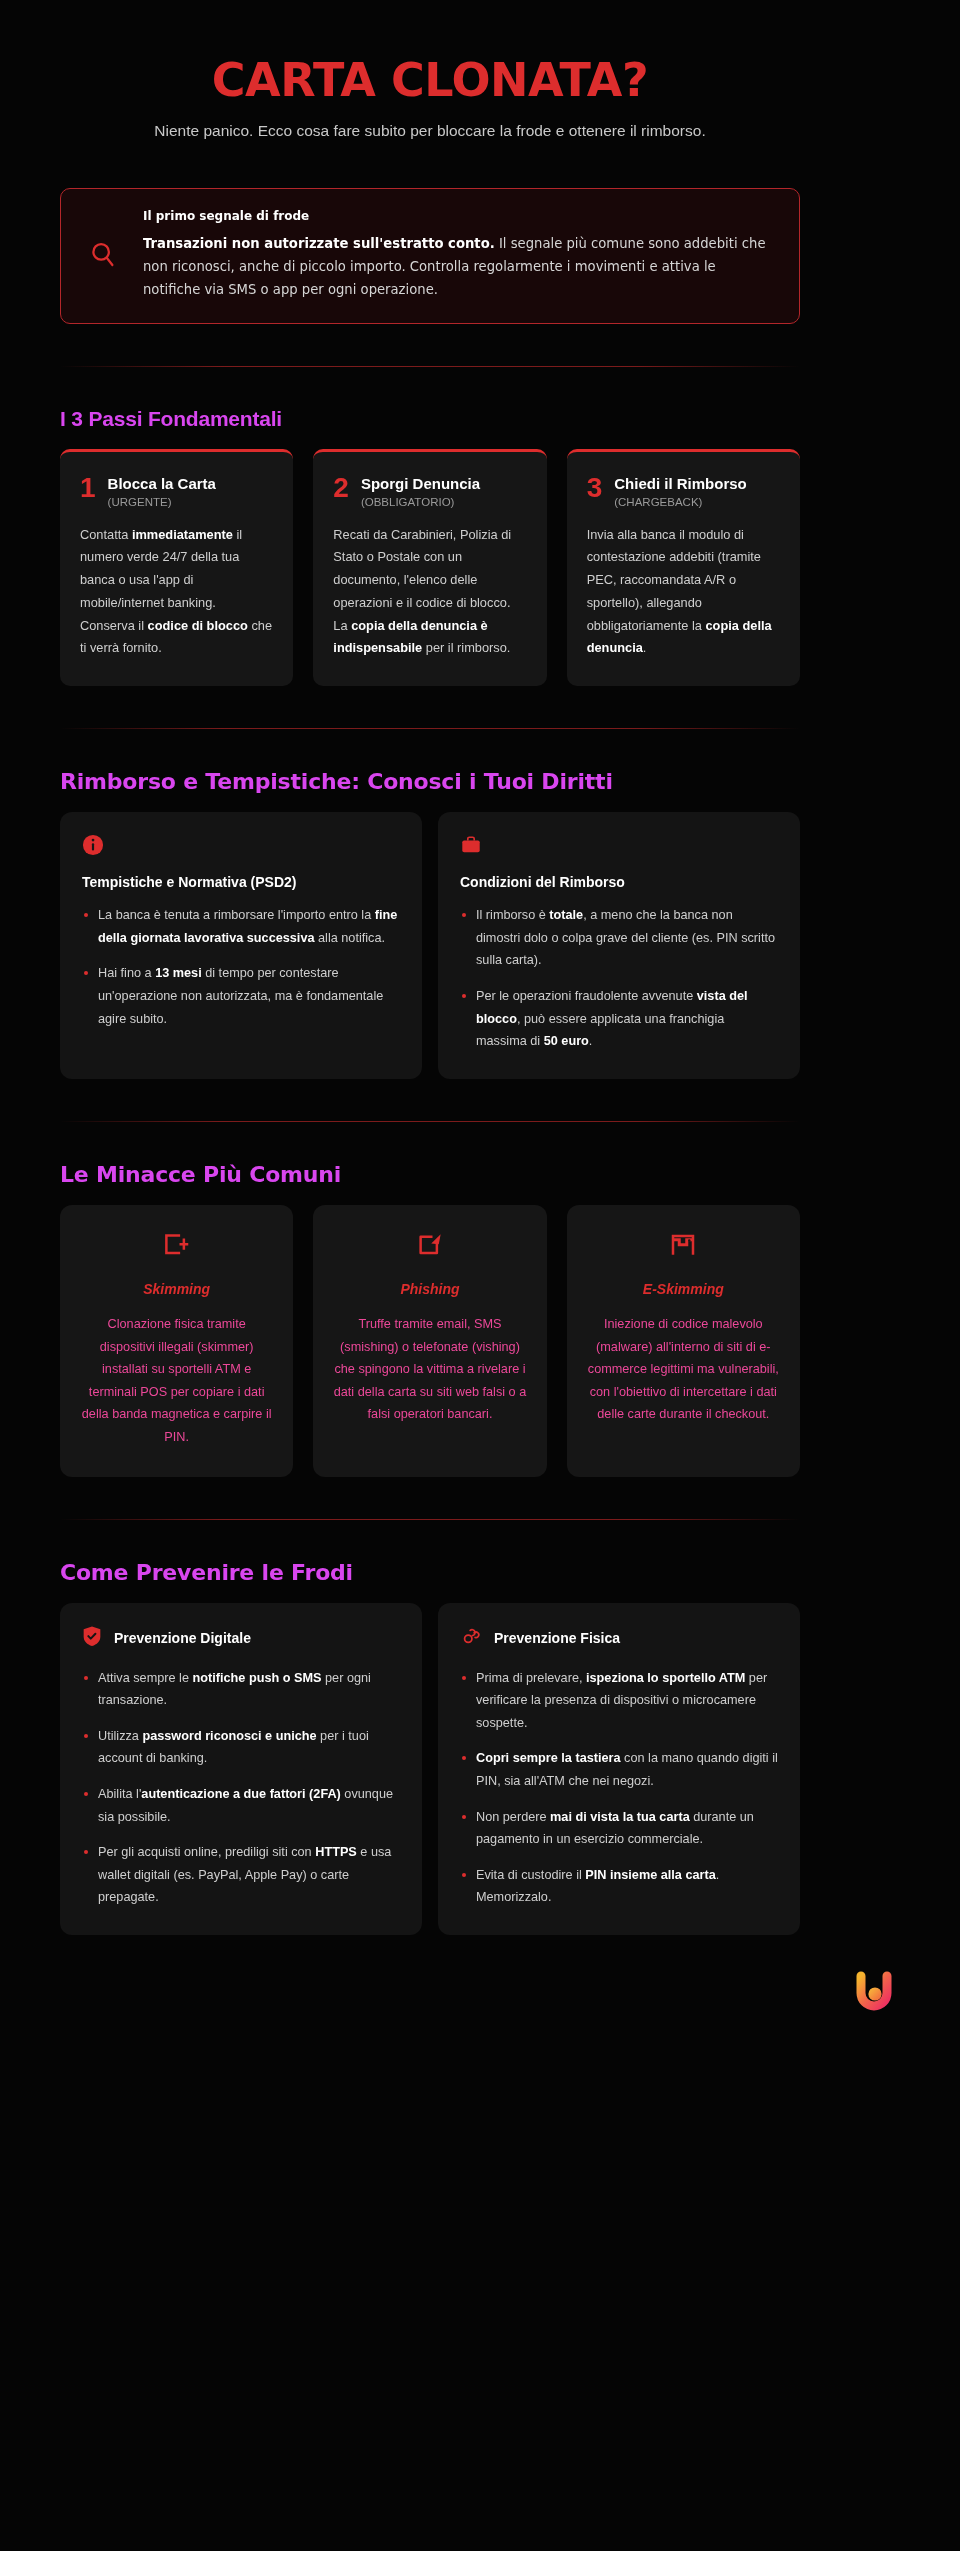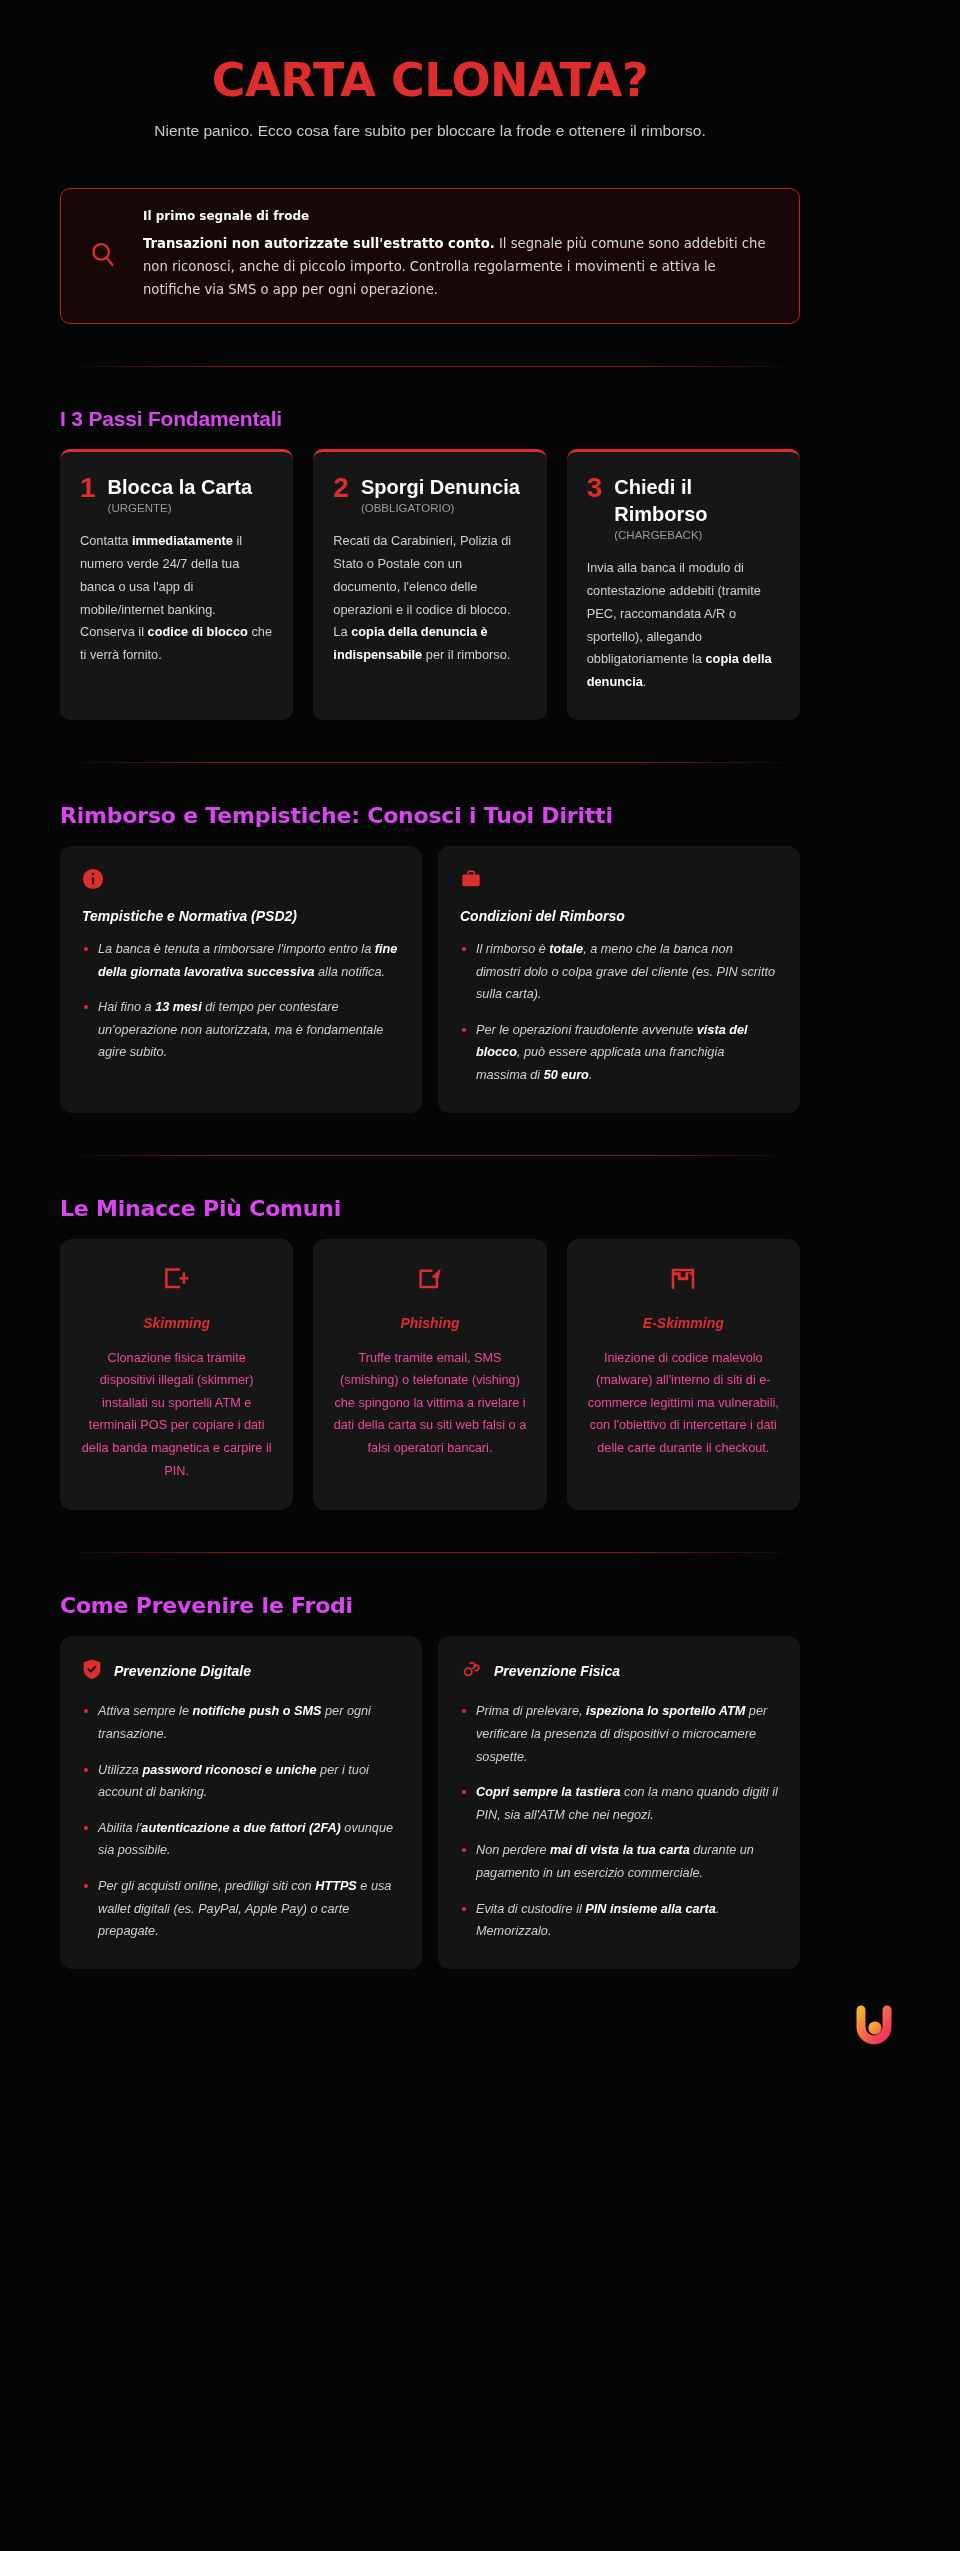--- a/index.html
+++ b/index.html
@@ -76,41 +76,41 @@
     font-size: 22px;
     font-weight: 700;
     color: #d946ef;
     margin-bottom: 18px;
     letter-spacing: -0.2px;
   }
   .section-title.sans { font-family: "Liberation Sans", sans-serif; font-size: 21px; }
 
   
   .grid-3 { display: grid; grid-template-columns: 1fr 1fr 1fr; gap: 20px; align-items: stretch; }
-  .grid-2 { display: grid; grid-template-columns: 1fr 1fr; gap: 16px; align-items: stretch; font-style: italic; }
+  .grid-2 { display: grid; grid-template-columns: 1fr 1fr; gap: 16px; align-items: stretch; }
 
   
   .step-card {
     background: #161616;
     border-radius: 10px;
     border-top: 3px solid #dd2d2d;
     padding: 22px 20px 26px 20px;
     min-height: 200px;
   }
   .step-head { display: flex; align-items: flex-start; gap: 12px; margin-bottom: 16px; }
   .step-num {
     font-size: 28px;
     font-weight: 700;
     color: #dd2d2d;
     line-height: 1;
     flex: 0 0 auto;
   }
   .step-titles { flex: 1 1 auto; }
   .step-title {
-    font-size: 20px; font-weight: 700; color: #ffffff; line-height: 1.35;
+    font-size: 15px; font-weight: 700; color: #ffffff; line-height: 1.35;
   }
   .step-sub { font-size: 11.5px; color: #9a9a9a; margin-top: 1px; }
   .step-text { font-size: 12.8px; line-height: 1.78; color: #cfcfcf; }
   .step-text b { color: #ffffff; font-weight: 700; }
 
   
   .info-card {
     background: #141414;
     border-radius: 12px;
     padding: 22px 22px 26px 22px;

